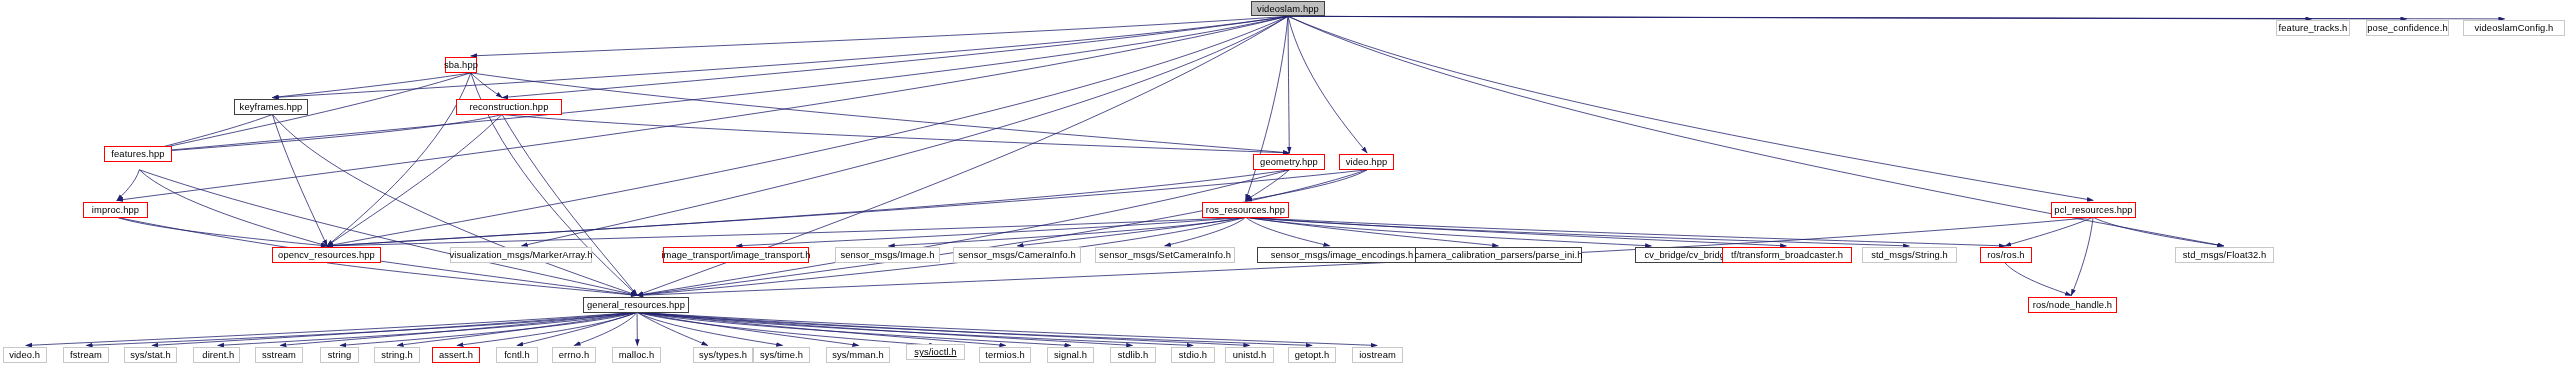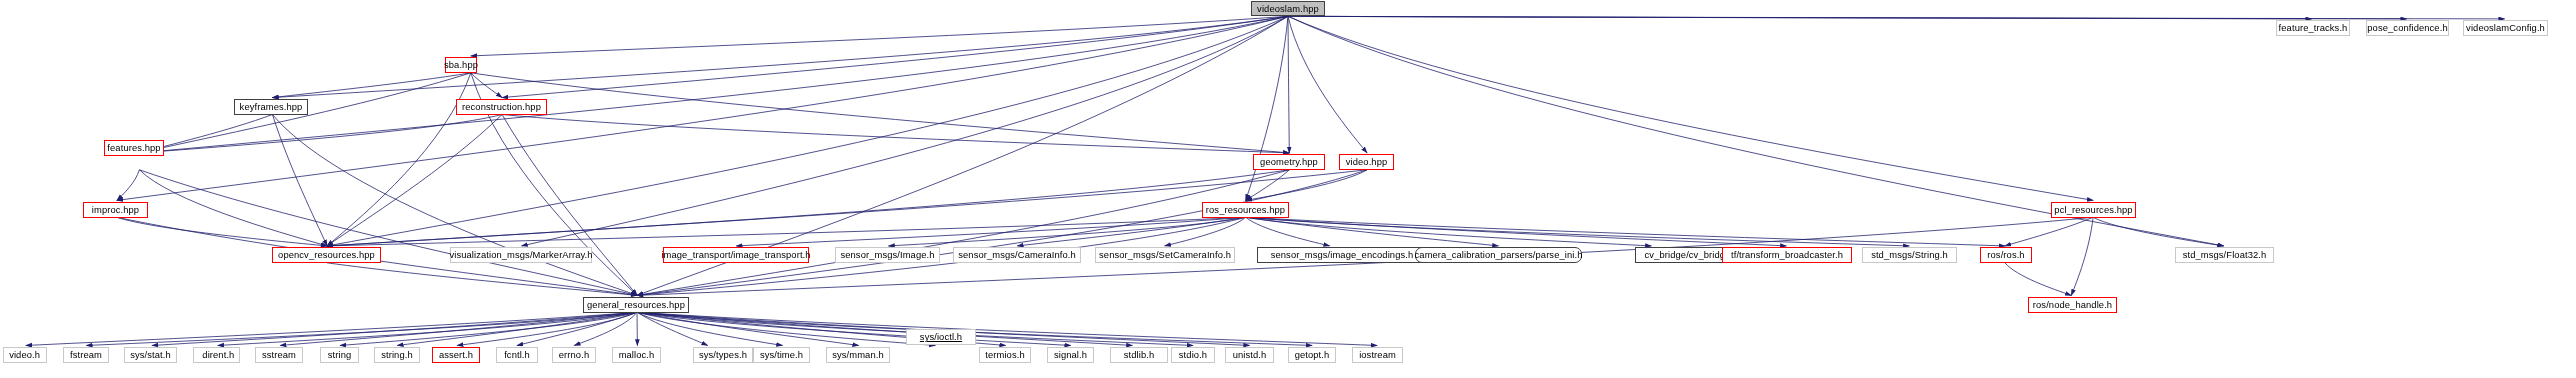--- a/index.html
+++ b/index.html
@@ -151,33 +151,33 @@
   <div id="node-layer">
       <div class="gnode root" style="left: 1251px; top: 0.7px; width: 74px; justify-content: center;">
         <span class="gnode-label">videoslam.hpp</span>
       </div>
       <div class="gnode " style="left: 2276px; top: 20px; width: 74px;">
         <span class="gnode-label">feature_tracks.h</span>
       </div>
       <div class="gnode " style="left: 2366px; top: 20px; width: 83px;">
         <span class="gnode-label">pose_confidence.h</span>
       </div>
-      <div class="gnode " style="left: 2463px; top: 20px; width: 85px;">
+      <div class="gnode " style="left: 2463px; top: 20px; width: 102px;">
         <span class="gnode-label">videoslamConfig.h</span>
       </div>
       <div class="gnode red" style="left: 445px; top: 57px; width: 32px;">
         <span class="gnode-label">sba.hpp</span>
       </div>
       <div class="gnode dark" style="left: 234px; top: 99px; width: 74px; align-items: center;">
         <span class="gnode-label">keyframes.hpp</span>
       </div>
-      <div class="gnode red" style="left: 456px; top: 99px; width: 91px;">
+      <div class="gnode red" style="left: 456px; top: 99px; width: 106px;">
         <span class="gnode-label">reconstruction.hpp</span>
       </div>
-      <div class="gnode red" style="left: 104px; top: 140px; width: 60px;">
+      <div class="gnode red" style="left: 104px; top: 146px; width: 68px;">
         <span class="gnode-label">features.hpp</span>
       </div>
       <div class="gnode red" style="left: 1253px; top: 154px; width: 72px;">
         <span class="gnode-label">geometry.hpp</span>
       </div>
       <div class="gnode red" style="left: 1339px; top: 154px; width: 55px;">
         <span class="gnode-label">video.hpp</span>
       </div>
       <div class="gnode red" style="left: 83px; top: 202px; width: 65px;">
         <span class="gnode-label">improc.hpp</span>
@@ -202,21 +202,21 @@
       </div>
       <div class="gnode " style="left: 953px; top: 247px; width: 128px;">
         <span class="gnode-label">sensor_msgs/CameraInfo.h</span>
       </div>
       <div class="gnode " style="left: 1095px; top: 247px; width: 140px;">
         <span class="gnode-label">sensor_msgs/SetCameraInfo.h</span>
       </div>
       <div class="gnode dark" style="left: 1257px; top: 247px; width: 170px;">
         <span class="gnode-label">sensor_msgs/image_encodings.h</span>
       </div>
-      <div class="gnode dark" style="left: 1415px; top: 247px; width: 167px; border-radius: 7px;">
+      <div class="gnode dark" style="left: 1415px; top: 247px; width: 167px;">
         <span class="gnode-label">camera_calibration_parsers/parse_ini.h</span>
       </div>
       <div class="gnode dark" style="left: 1595px; top: 247px; width: 113px; margin-left: 40px;">
         <span class="gnode-label">cv_bridge/cv_bridge.h</span>
       </div>
       <div class="gnode red" style="left: 1722px; top: 247px; width: 130px;">
         <span class="gnode-label">tf/transform_broadcaster.h</span>
       </div>
       <div class="gnode " style="left: 1862px; top: 247px; width: 95px;">
         <span class="gnode-label">std_msgs/String.h</span>
@@ -268,30 +268,30 @@
       </div>
       <div class="gnode " style="left: 693px; top: 347px; width: 60px;">
         <span class="gnode-label">sys/types.h</span>
       </div>
       <div class="gnode " style="left: 753px; top: 347px; width: 57px;">
         <span class="gnode-label">sys/time.h</span>
       </div>
       <div class="gnode " style="left: 826px; top: 347px; width: 64px;">
         <span class="gnode-label">sys/mman.h</span>
       </div>
-      <div class="gnode " style="left: 906px; top: 329px; width: 70px; text-decoration: underline;">
+      <div class="gnode " style="left: 906px; top: 344px; width: 59px; text-decoration: underline;">
         <span class="gnode-label">sys/ioctl.h</span>
       </div>
       <div class="gnode " style="left: 979px; top: 347px; width: 52px;">
         <span class="gnode-label">termios.h</span>
       </div>
       <div class="gnode " style="left: 1047px; top: 347px; width: 47px;">
         <span class="gnode-label">signal.h</span>
       </div>
-      <div class="gnode " style="left: 1110px; top: 347px; width: 58px;">
+      <div class="gnode " style="left: 1110px; top: 347px; width: 46px;">
         <span class="gnode-label">stdlib.h</span>
       </div>
       <div class="gnode " style="left: 1171px; top: 347px; width: 44px;">
         <span class="gnode-label">stdio.h</span>
       </div>
       <div class="gnode " style="left: 1225px; top: 347px; width: 49px;">
         <span class="gnode-label">unistd.h</span>
       </div>
       <div class="gnode " style="left: 1288px; top: 347px; width: 48px;">
         <span class="gnode-label">getopt.h</span>

